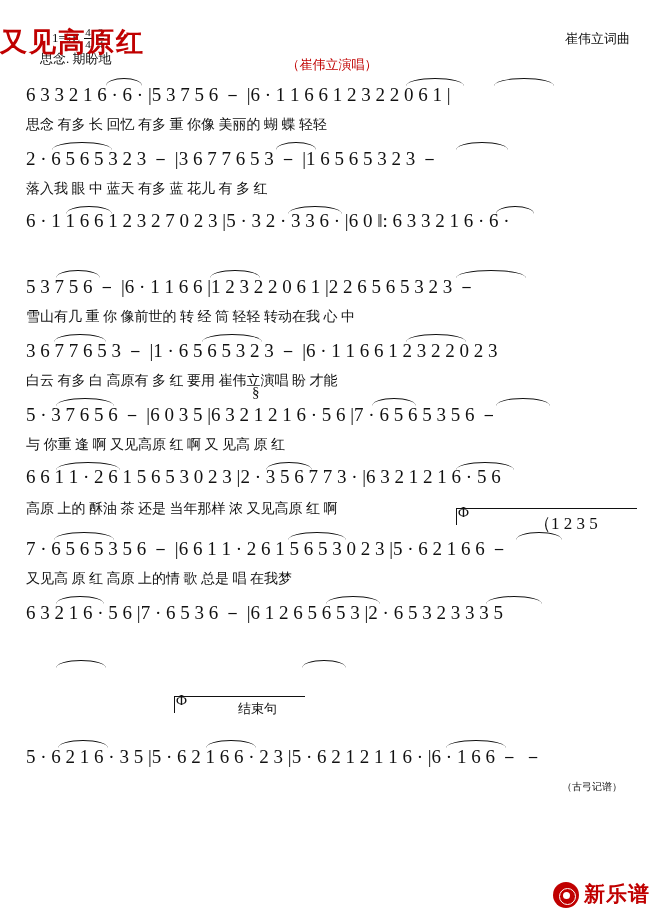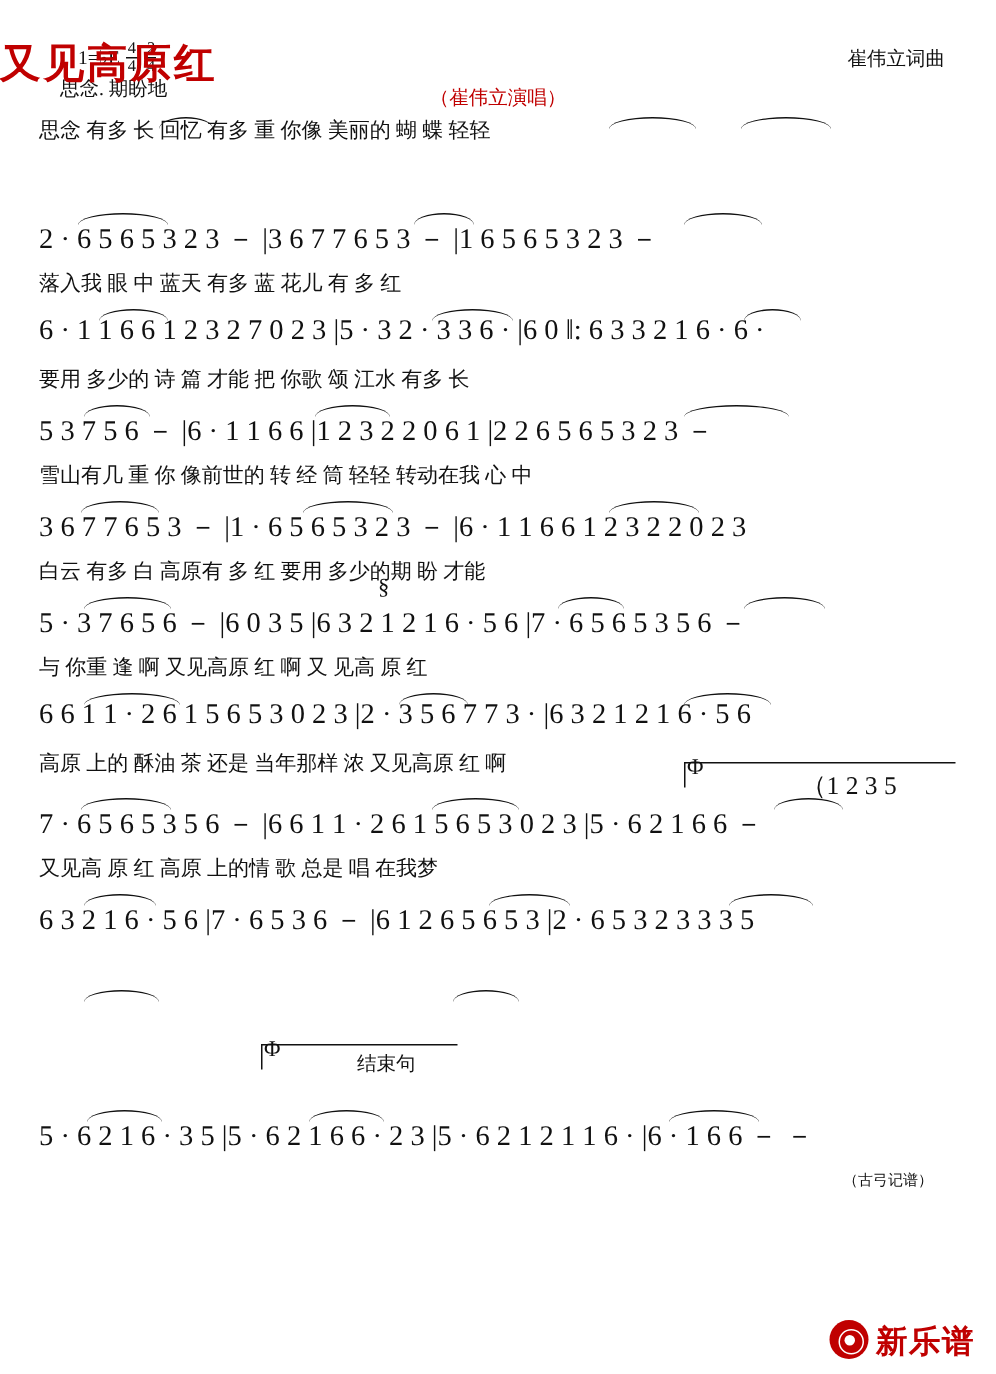--- a/index.html
+++ b/index.html
@@ -130,21 +130,21 @@
     position: absolute;
     font-size: 15px;
   }
 
   
   .logo {
     position: absolute;
     right: 14px;
     bottom: 8px;
     display: flex;
-    align-items: flex-start;
+    align-items: flex-end;
     gap: 5px;
   }
   .logo .disc {
     width: 26px;
     height: 26px;
     border-radius: 50%;
     background: #c00000;
     position: relative;
   }
   .logo .disc::after {
@@ -190,53 +190,53 @@
       </span>
     </div>
     <div class="mood">思念. 期盼地</div>
     <div class="title">又见高原红</div>
     <div class="subtitle">（崔伟立演唱）</div>
     <div class="credit">崔伟立词曲</div>
   </div>
 
 
   <div class="line">
+    <div class="notes">6 3 3 2 1 6 · 6 · |5 3 7 5 6 － |6 · 1 1 6 6 1 2 3 2 2 0 6 1 |</div>
     <div class="lyrics">思念 有多     长        回忆 有多   重        你像 美丽的 蝴     蝶 轻轻</div>
     <div class="slur" style="left:80px; top:0px; width:36px;"></div>
     <div class="slur" style="left:380px; top:0px; width:58px;"></div>
     <div class="slur" style="left:468px; top:0px; width:60px;"></div>
   </div>
 
   <div class="line">
     <div class="notes">2 · 6 5 6 5 3 2 3 － |3 6 7 7 6 5 3 － |1 6 5 6 5 3 2 3 －</div>
     <div class="lyrics">落入我    眼     中      蓝天 有多 蓝       花儿 有    多    红</div>
     <div class="slur" style="left:26px; top:0px; width:60px;"></div>
     <div class="slur" style="left:250px; top:0px; width:40px;"></div>
     <div class="slur" style="left:430px; top:0px; width:52px;"></div>
   </div>
 
   <div class="line">
     <div class="notes">6 · 1 1 6 6 1 2 3 2 7 0 2 3 |5 · 3 2 · 3 3 6 · |6 0 ‖: 6 3 3 2 1 6 · 6 ·</div>
-    <div class="lyrics">要用 多少的 诗    篇   才能   把 你歌    颂          江水 有多   长</div>
     <div class="slur" style="left:40px; top:0px; width:46px;"></div>
     <div class="slur" style="left:262px; top:0px; width:54px;"></div>
     <div class="slur" style="left:470px; top:0px; width:38px;"></div>
   </div>
 
   <div class="line">
     <div class="notes">5 3 7 5 6 － |6 · 1 1 6 6 |1 2 3 2 2 0 6 1 |2 2 6 5 6 5 3 2 3 －</div>
     <div class="lyrics">雪山有几 重      你 像前世的   转 经 筒 轻轻  转动在我    心    中</div>
     <div class="slur" style="left:30px; top:0px; width:44px;"></div>
     <div class="slur" style="left:184px; top:0px; width:50px;"></div>
     <div class="slur" style="left:430px; top:0px; width:70px;"></div>
   </div>
 
   <div class="line">
     <div class="notes">3 6 7 7 6 5 3 － |1 · 6 5 6 5 3 2 3 － |6 · 1 1 6 6 1 2 3 2 2 0 2 3</div>
-    <div class="lyrics">白云 有多 白     高原有  多 红     要用 多少的期     盼   才能</div>
+    <div class="lyrics">白云 有多 白     高原有  多 红     要用 崔伟立演唱     盼   才能</div>
     <div class="slur" style="left:28px; top:0px; width:52px;"></div>
     <div class="slur" style="left:176px; top:0px; width:60px;"></div>
     <div class="slur" style="left:380px; top:0px; width:60px;"></div>
   </div>
 
   <div class="line">
     <div class="coda" style="left:226px; top:-14px;">§</div>
     <div class="notes">5 · 3 7 6 5 6 － |6 0 3 5 |6 3 2 1 2 1 6 · 5 6 |7 · 6 5 6 5 3 5 6 －</div>
     <div class="lyrics">与 你重    逢      啊    又见高原  红 啊   又 见高    原    红</div>
     <div class="slur" style="left:30px; top:0px; width:58px;"></div>

